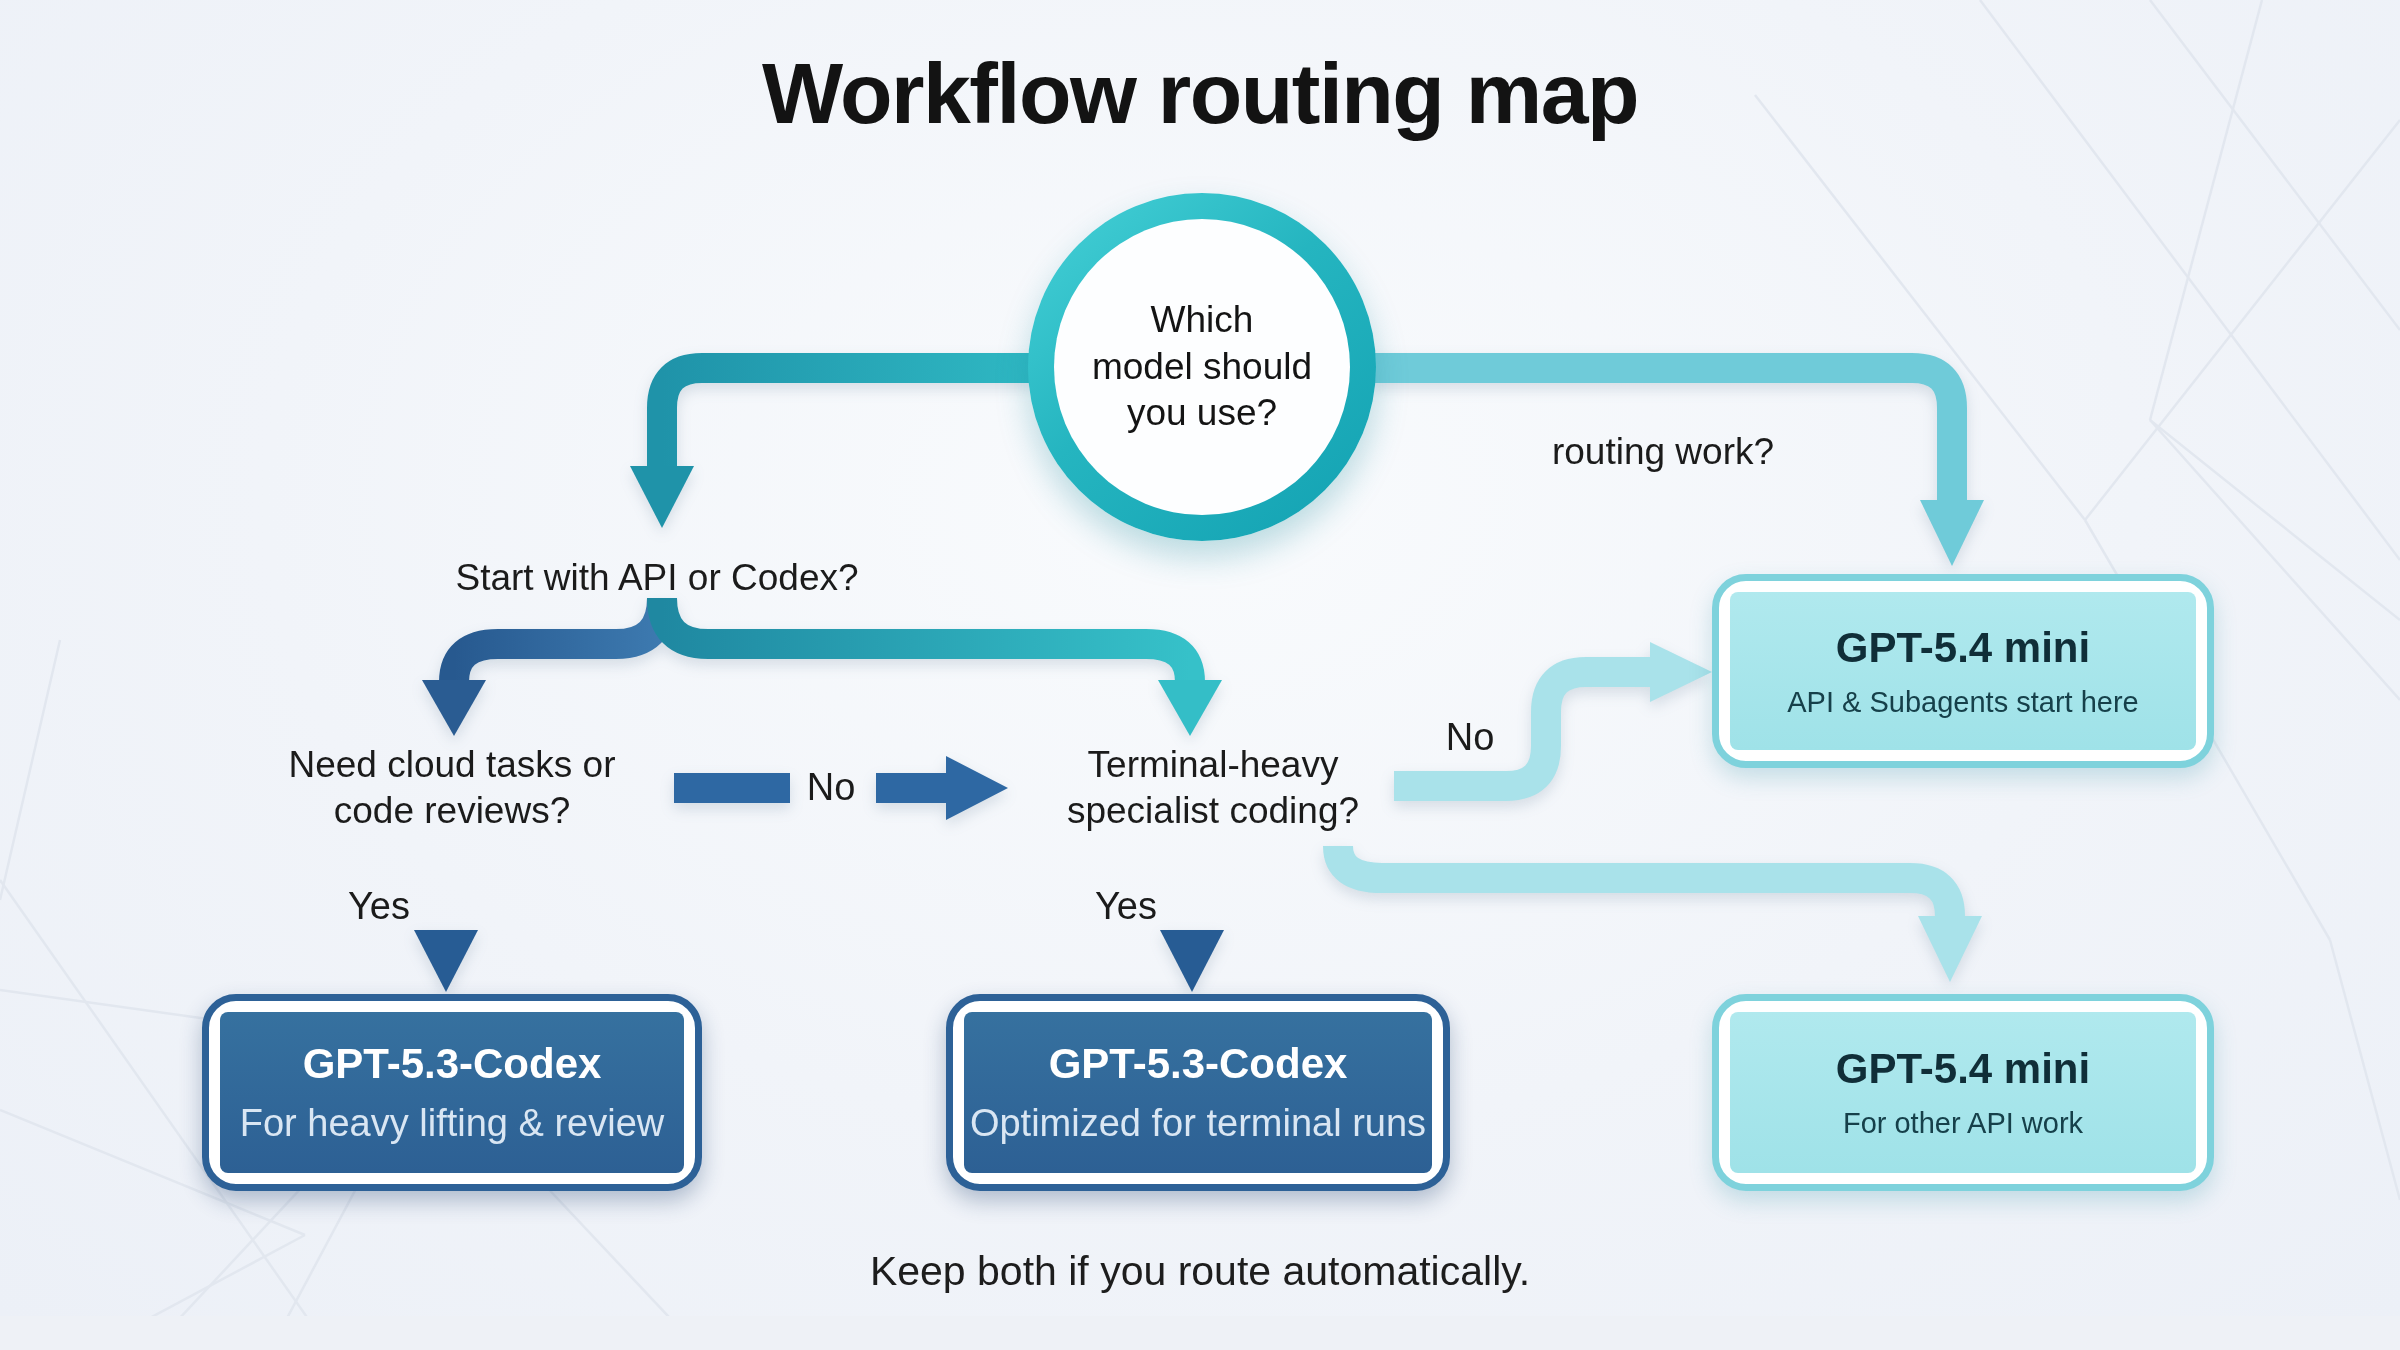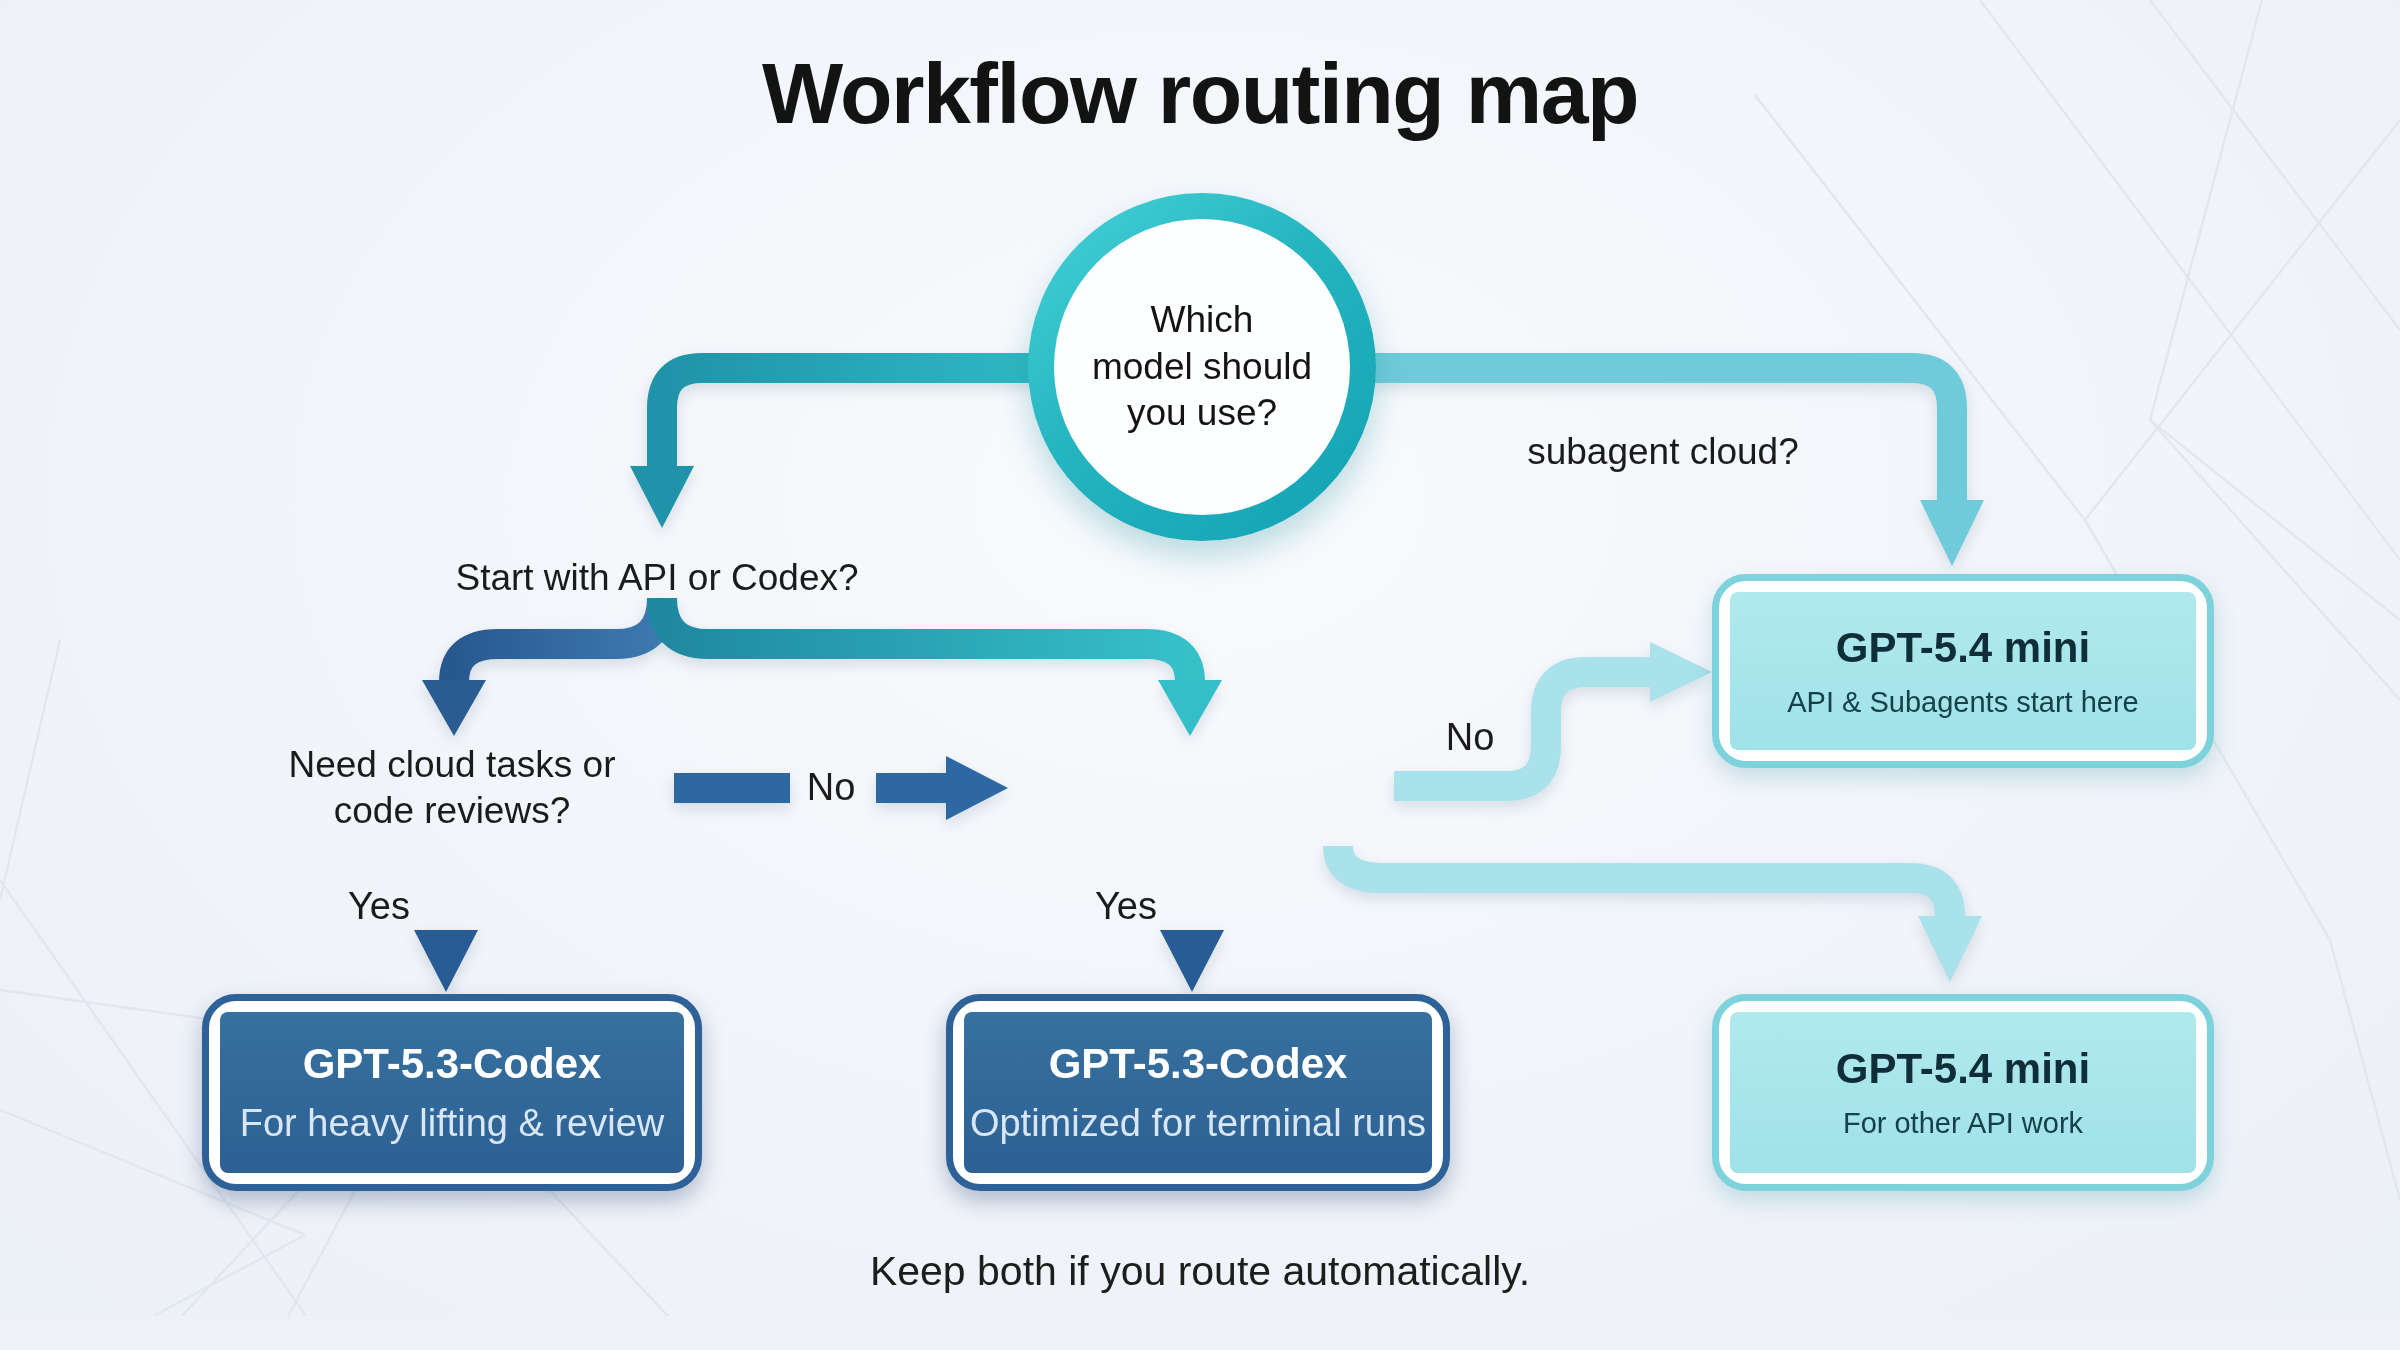--- a/index.html
+++ b/index.html
@@ -169,23 +169,27 @@
     </div>
   </div>
 
   <div class="q" style="left:657px;top:578px;">Start with API or Codex?</div>
 
   <div class="q" style="left:452px;top:788px;">
     <span>Need cloud tasks or</span>
     <span>code reviews?</span>
   </div>
 
+  <div class="q" style="left:1213px;top:788px;">
+    <span>Terminal-heavy</span>
+    <span>specialist coding?</span>
+  </div>
 
   <div class="q" style="left:1663px;top:452px;">
-    <span>subagent cloud?</span>
+    <span>routing work?</span>
   </div>
 
   <div class="edge-label" style="left:379px;top:906px;">Yes</div>
   <div class="edge-label" style="left:831px;top:787px;">No</div>
   <div class="edge-label" style="left:1126px;top:906px;">Yes</div>
   <div class="edge-label" style="left:1470px;top:737px;">No</div>
 
   <div class="node light" style="left:1712px;top:574px;width:502px;height:194px;">
     <div class="inner">
       <div class="node-title">GPT-5.4 mini</div>

